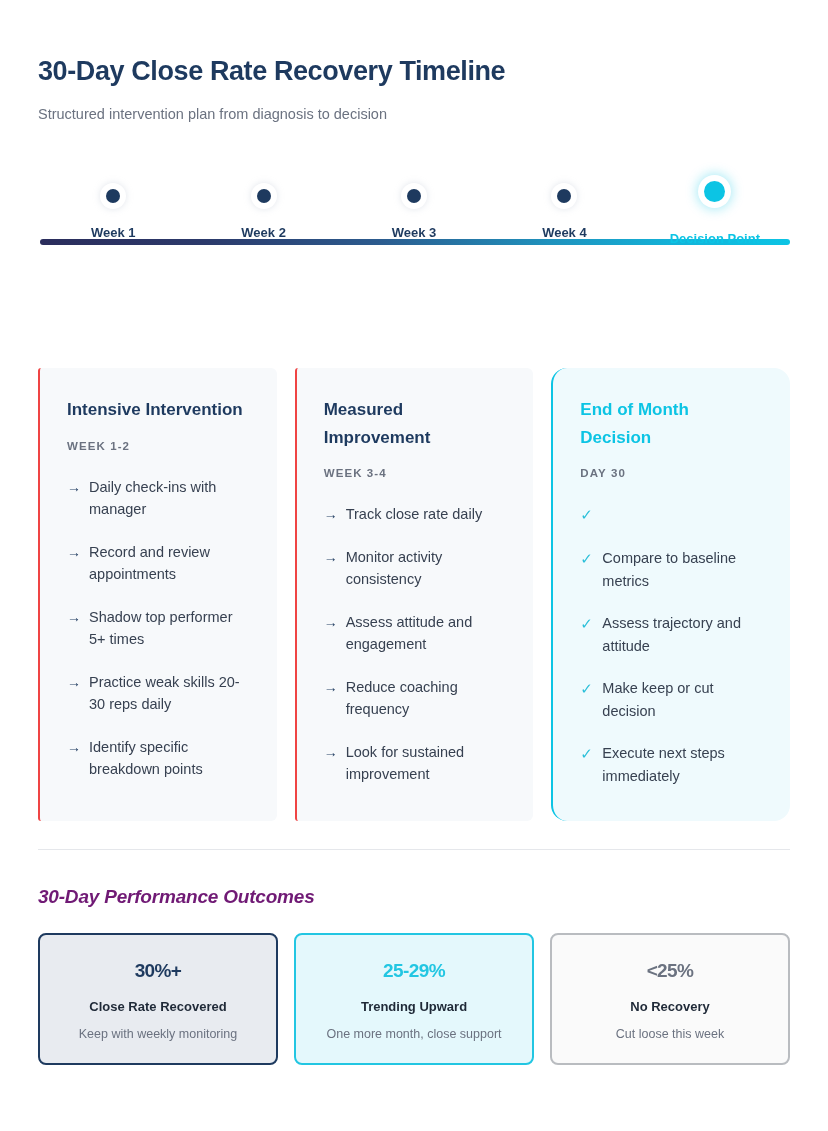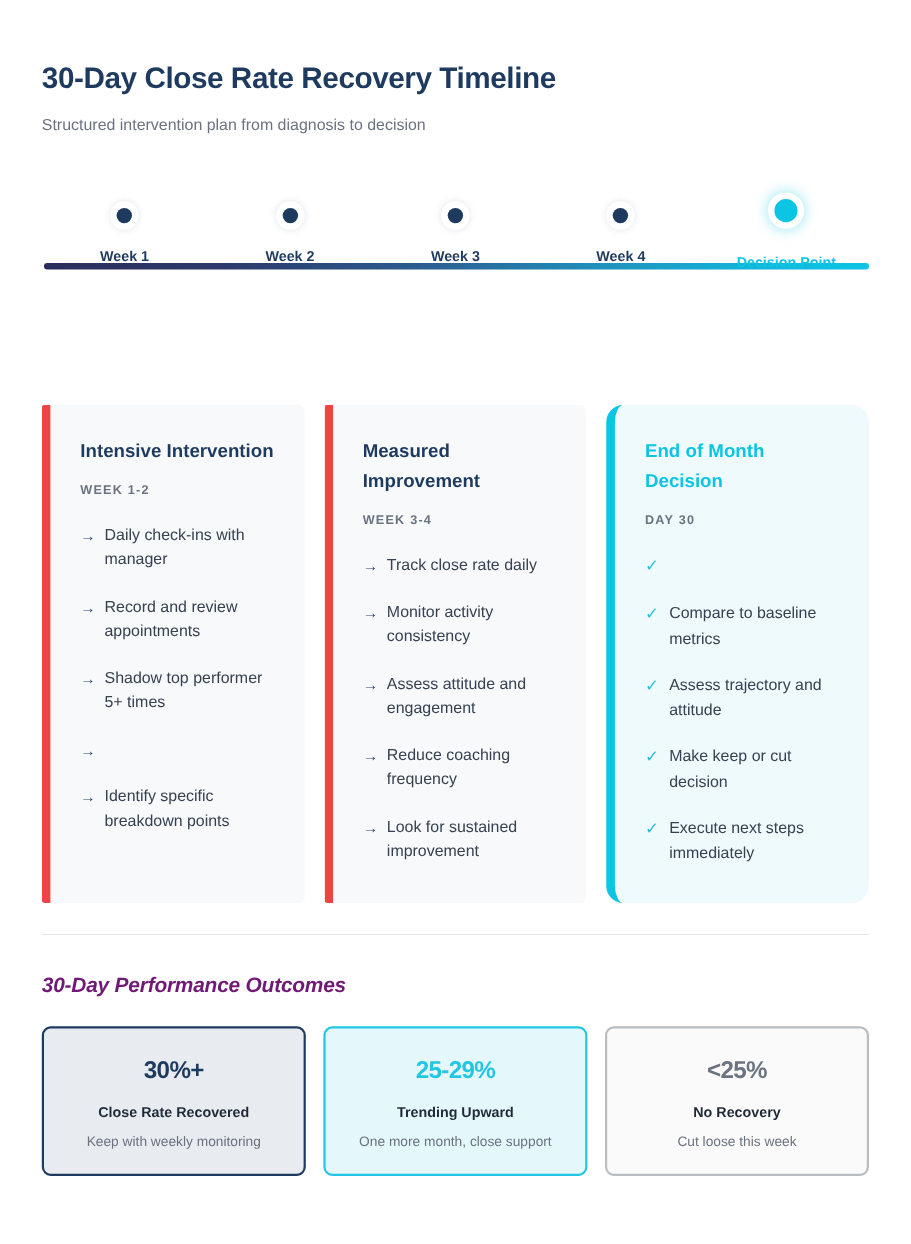--- a/index.html
+++ b/index.html
@@ -100,21 +100,21 @@
 
   
   .cards {
     display: flex;
     gap: 18px;
     margin-top: 108px;
   }
   .card {
     flex: 1;
     background: #f7f9fb;
-    border-left: 8px solid #ef4444;
+    border-left: 2px solid #ef4444;
     border-radius: 3px 6px 6px 3px;
     padding: 28px 26px 34px 27px;
     min-height: 450px;
   }
   .card.accent {
     background: #effafd;
     border-left-color: #0cc4e4;
     border-radius: 16px;
   }
   .card-title {
@@ -187,21 +187,21 @@
   }
   .obox.cyan {
     border-color: #22c6e2;
     background: #e4f8fc;
   }
   .obox.gray {
     border-color: #b9bcc0;
     background: #fafafa;
   }
   .obox-value {
-    font-size: 22px;
+    font-size: 19px;
     font-weight: bold;
     color: #1e3a5f;
     letter-spacing: -0.6px;
   }
   .obox.cyan .obox-value { color: #22c6e2; }
   .obox.gray .obox-value { color: #6b7280; }
   .obox-label {
     margin-top: 17px;
     font-size: 13px;
     font-weight: bold;
@@ -271,20 +271,21 @@
           <li>
             <span class="bullet-icon">→</span>
             <span>Record and review appointments</span>
           </li>
           <li>
             <span class="bullet-icon">→</span>
             <span>Shadow top performer 5+ times</span>
           </li>
           <li>
             <span class="bullet-icon">→</span>
+            <span>Practice weak skills 20-30 reps daily</span>
           </li>
           <li>
             <span class="bullet-icon">→</span>
             <span>Identify specific breakdown points</span>
           </li>
         </ul>
       </div>
       <div class="card">
         <div class="card-title">Measured Improvement</div>
         <div class="card-period">WEEK 3-4</div>

